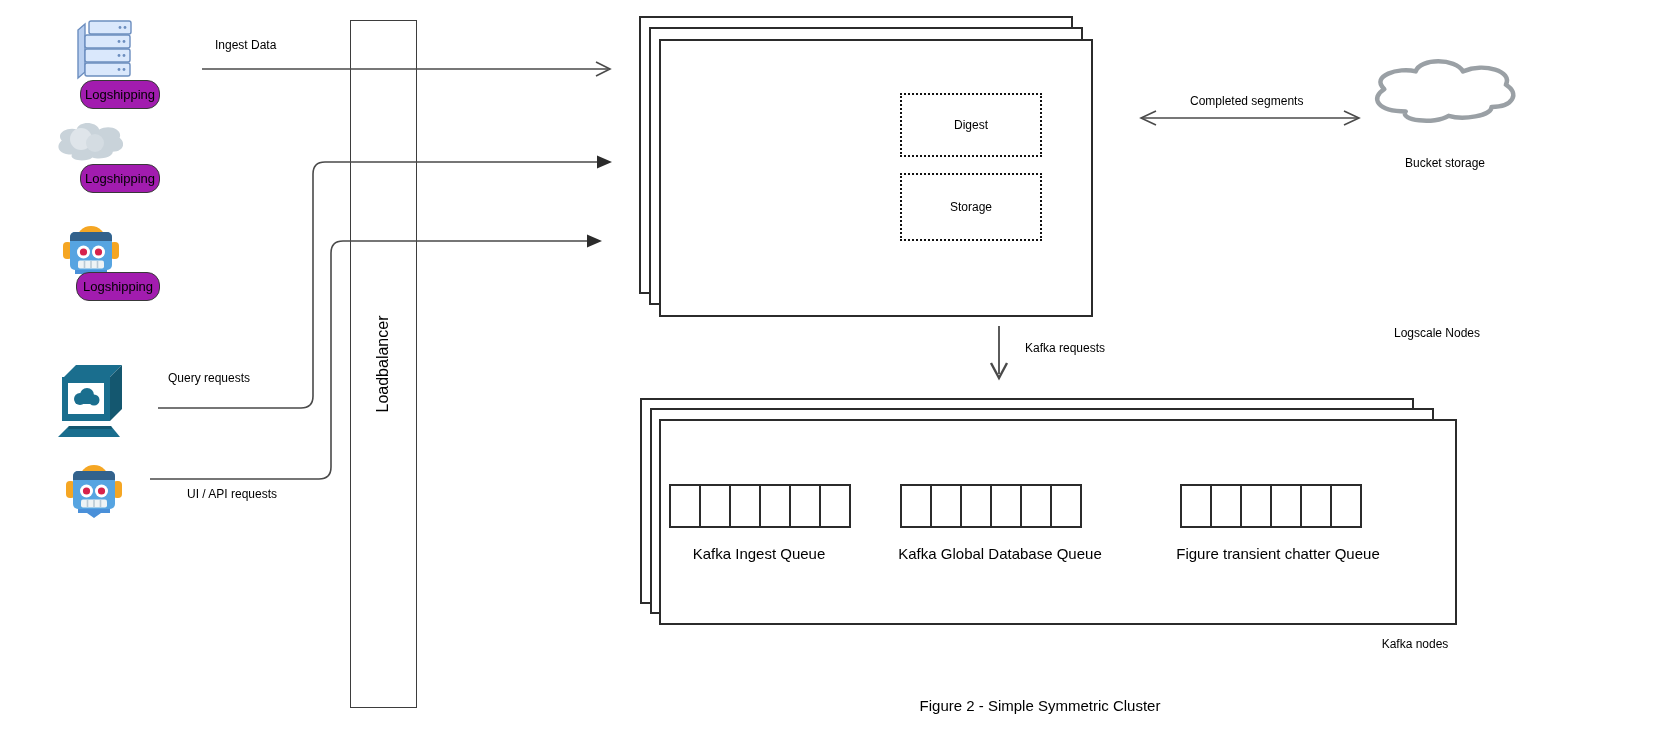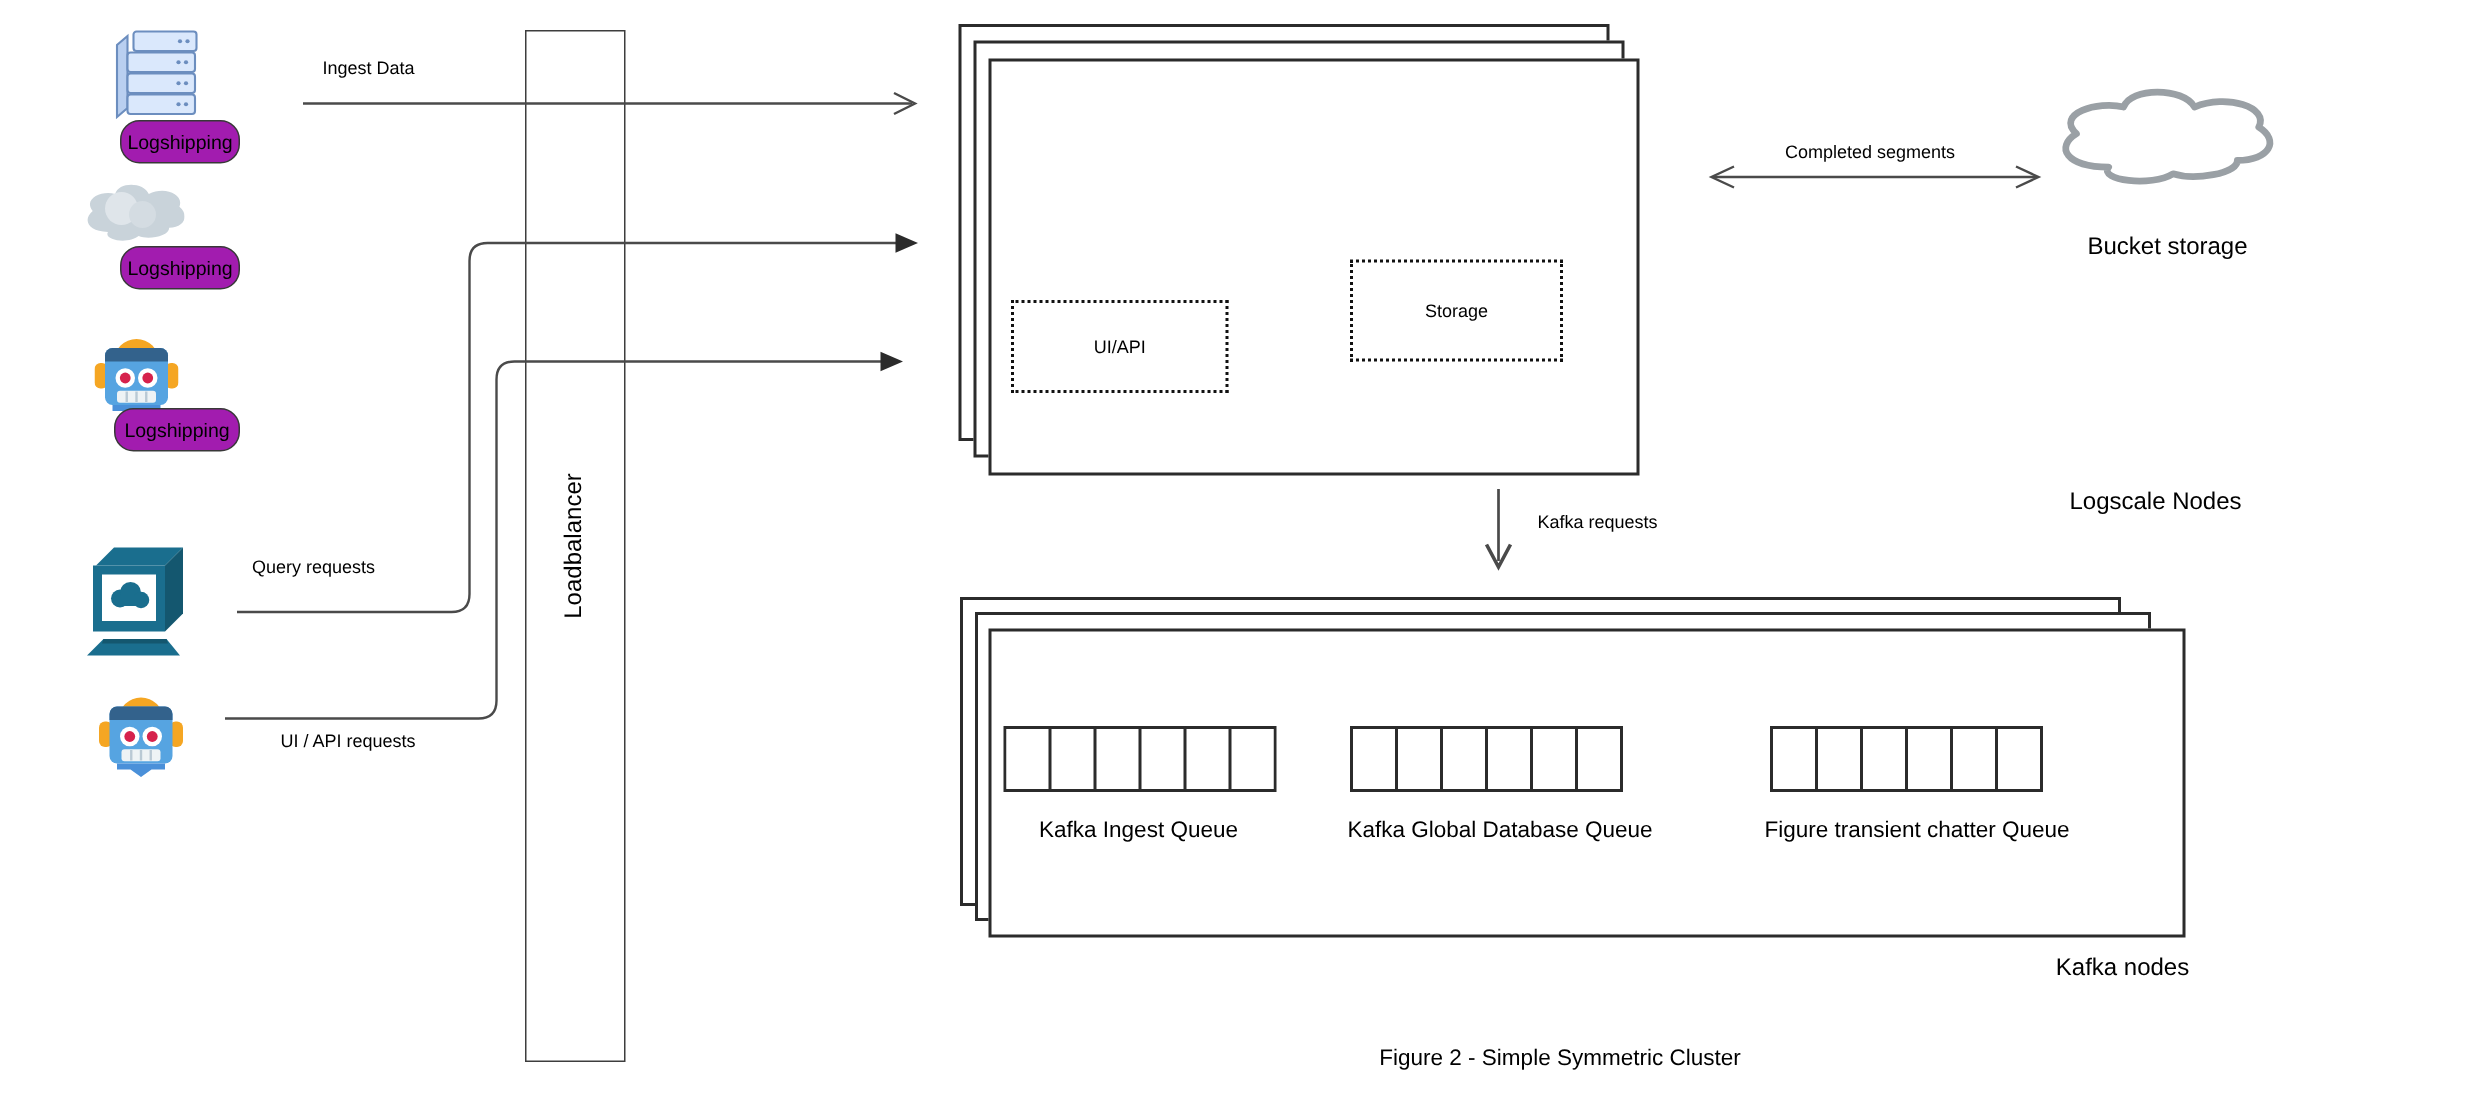--- a/index.html
+++ b/index.html
@@ -14,41 +14,41 @@
   #loadbalancer{position:absolute;left:350px;top:20px;width:65px;height:686px;
                 border:1.5px solid #3d3d3d;background:#fff;
                 display:flex;align-items:center;justify-content:center;}
   #loadbalancer span{transform:rotate(-90deg);white-space:nowrap;font-size:16px;}
   
   .tag{position:absolute;background:#a21caf;border:1.5px solid #383838;border-radius:13px;
        font-size:13px;display:flex;align-items:center;justify-content:center;}
   
   .flowlbl{position:absolute;font-size:12px;white-space:nowrap;}
   
-  .biglbl{position:absolute;font-size:16px;white-space:nowrap;}
+  .biglbl{position:absolute;font-size:12px;white-space:nowrap;}
   .caption{position:absolute;font-size:15px;white-space:nowrap;}
   
   .queue{position:absolute;display:flex;border:2px solid #2b2b2b;background:#fff;}
   .qcell{width:28px;height:40px;border-left:2px solid #2b2b2b;background:#fff;}
   .qcell:first-child{border-left:none;}
   .qlabel{position:absolute;font-size:15px;white-space:nowrap;transform:translateX(-50%);}
   #overlay{position:absolute;left:0;top:0;pointer-events:none;}
   .icon{position:absolute;}
 </style>
 </head>
 <body>
 
 <div id="canvas">
 
   <div class="stackbox" style="left:639px;top:16px;width:430px;height:274px;"></div>
   <div class="stackbox" style="left:649px;top:27px;width:430px;height:274px;"></div>
   <div class="stackbox" style="left:659px;top:39px;width:430px;height:274px;"></div>
 
-  <div class="module" style="left:674px;top:200px;width:141px;height:58px;">
-      <span>UI/API</span>
+  <div class="module" style="left:900px;top:93px;width:138px;height:60px;">
+      <span>Digest</span>
     </div>
   <div class="module" style="left:900px;top:173px;width:138px;height:64px;text-align:right;">
       <span>Storage</span>
     </div>
 
   <div class="stackbox" style="left:640px;top:398px;width:770px;height:202px;"></div>
   <div class="stackbox" style="left:650px;top:408px;width:780px;height:202px;"></div>
   <div class="stackbox" style="left:659px;top:419px;width:794px;height:202px;"></div>
 
   <div class="queue" style="left:669px;top:484px;">

